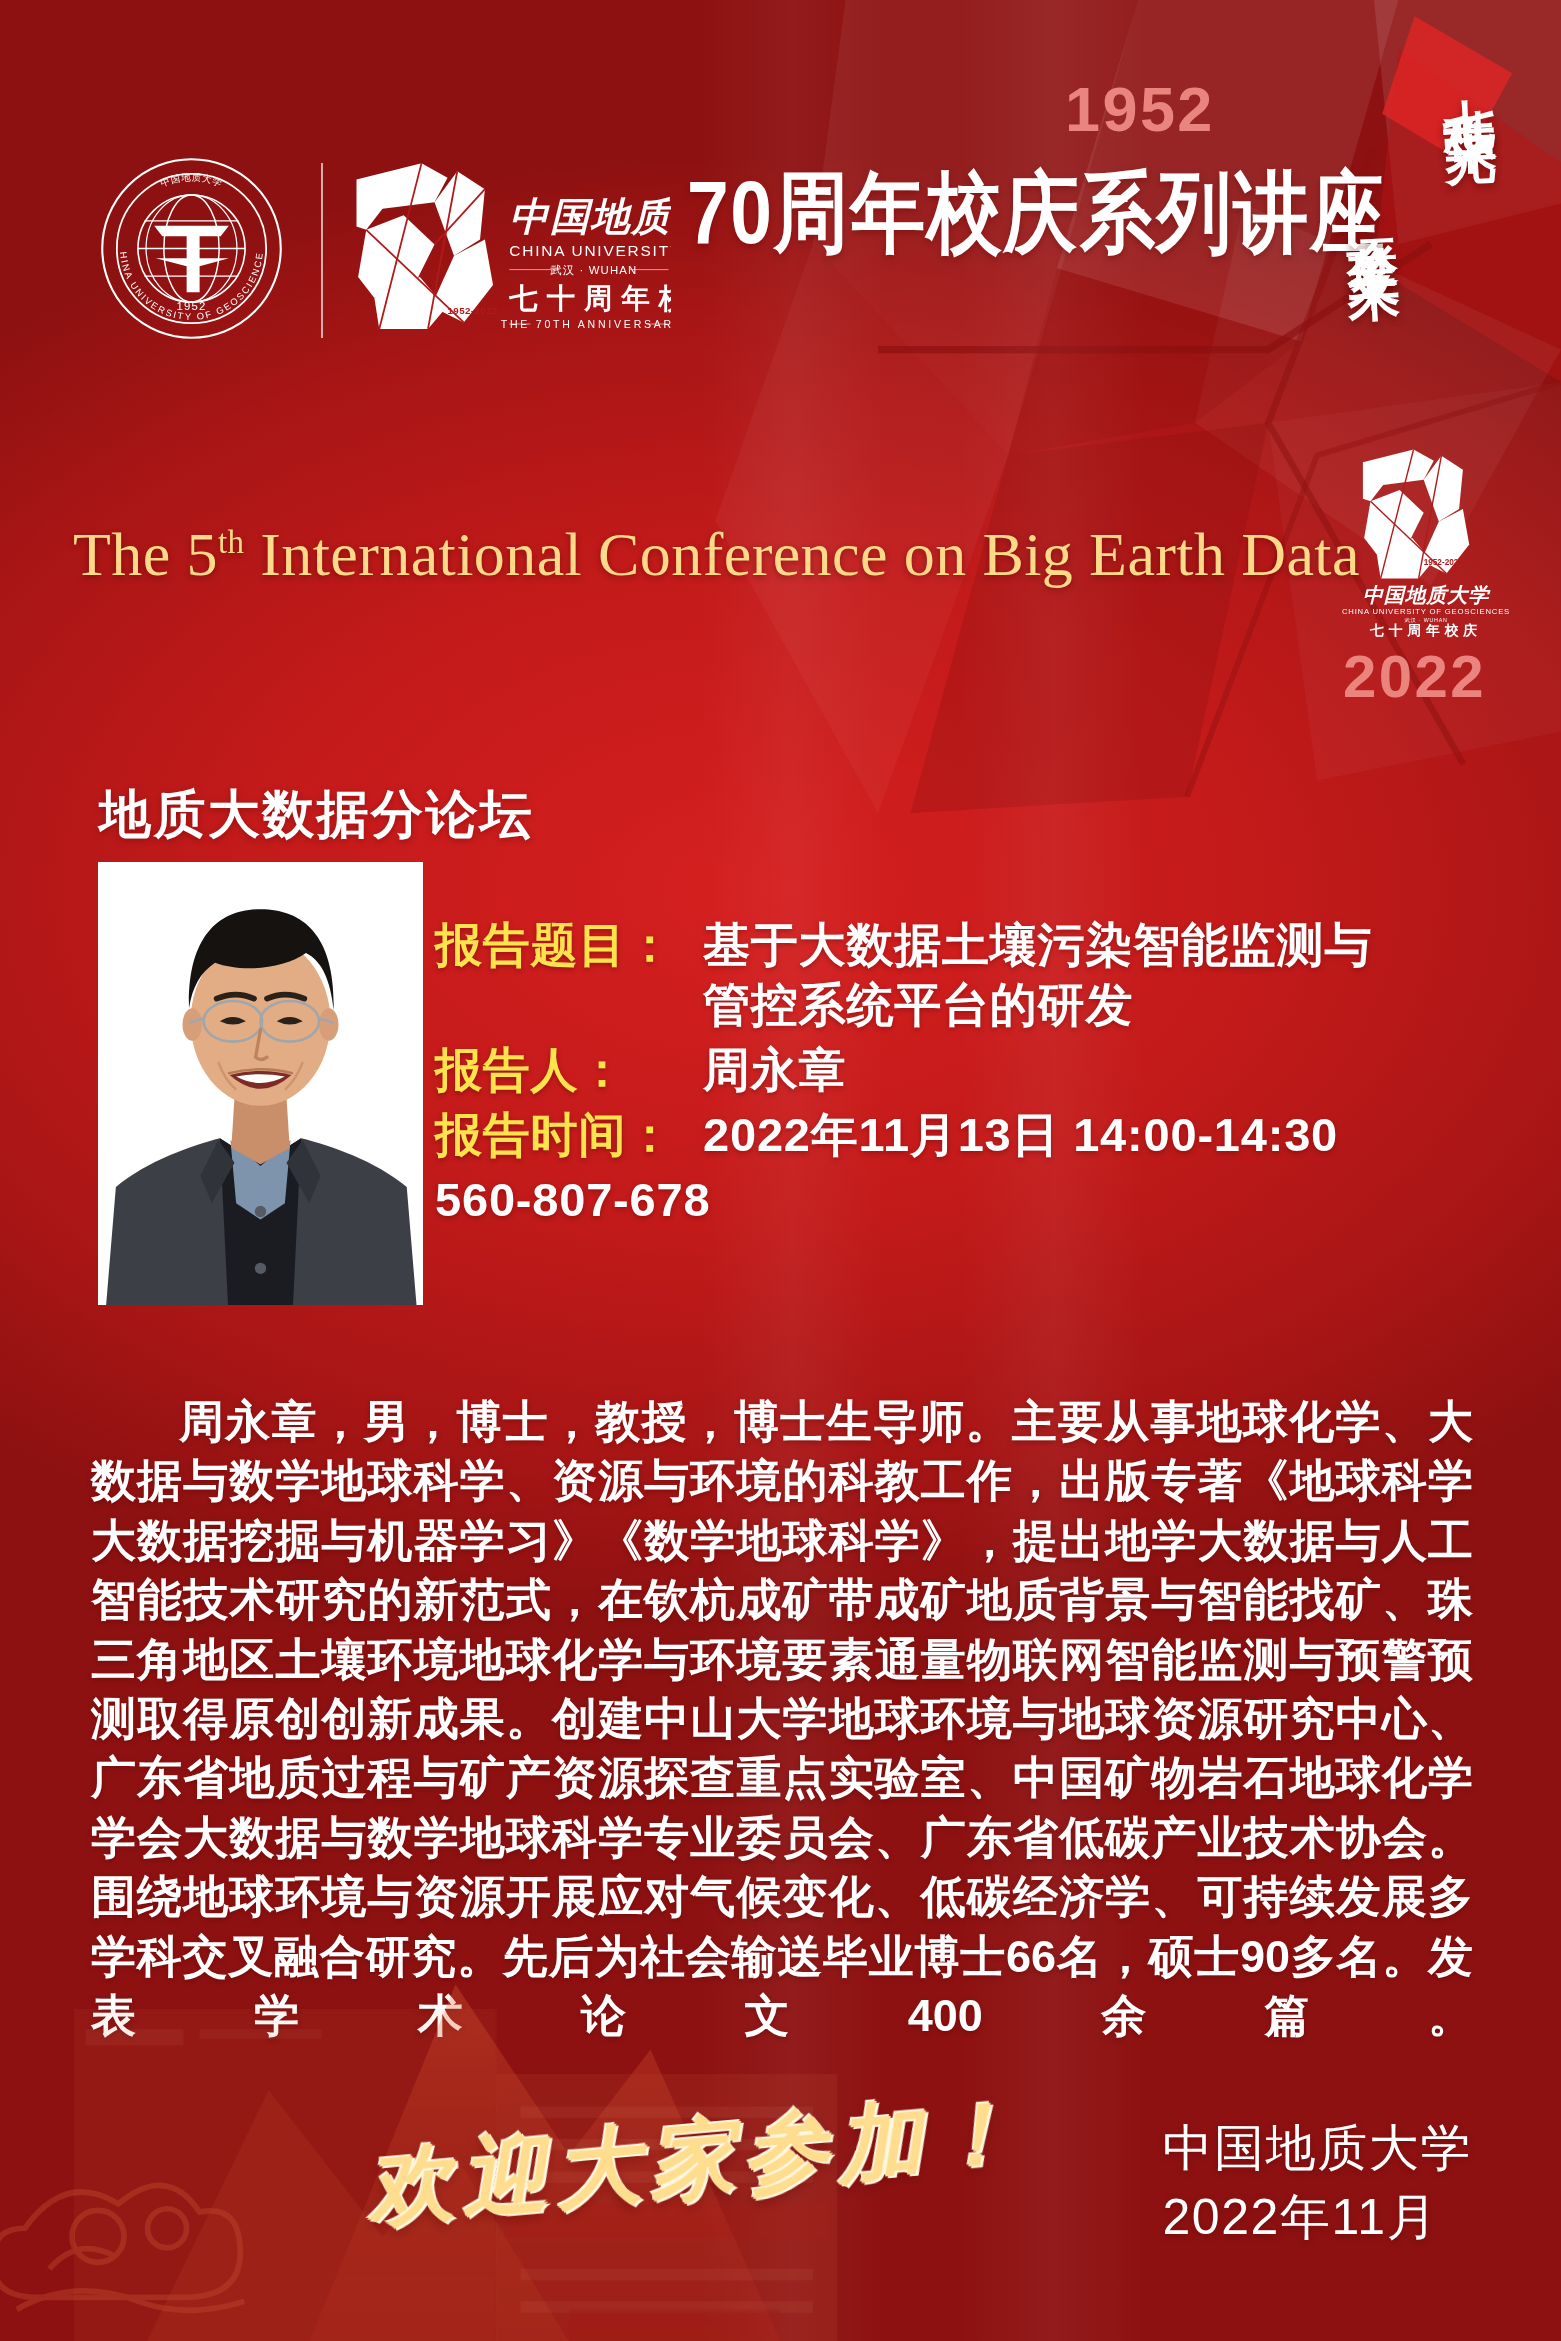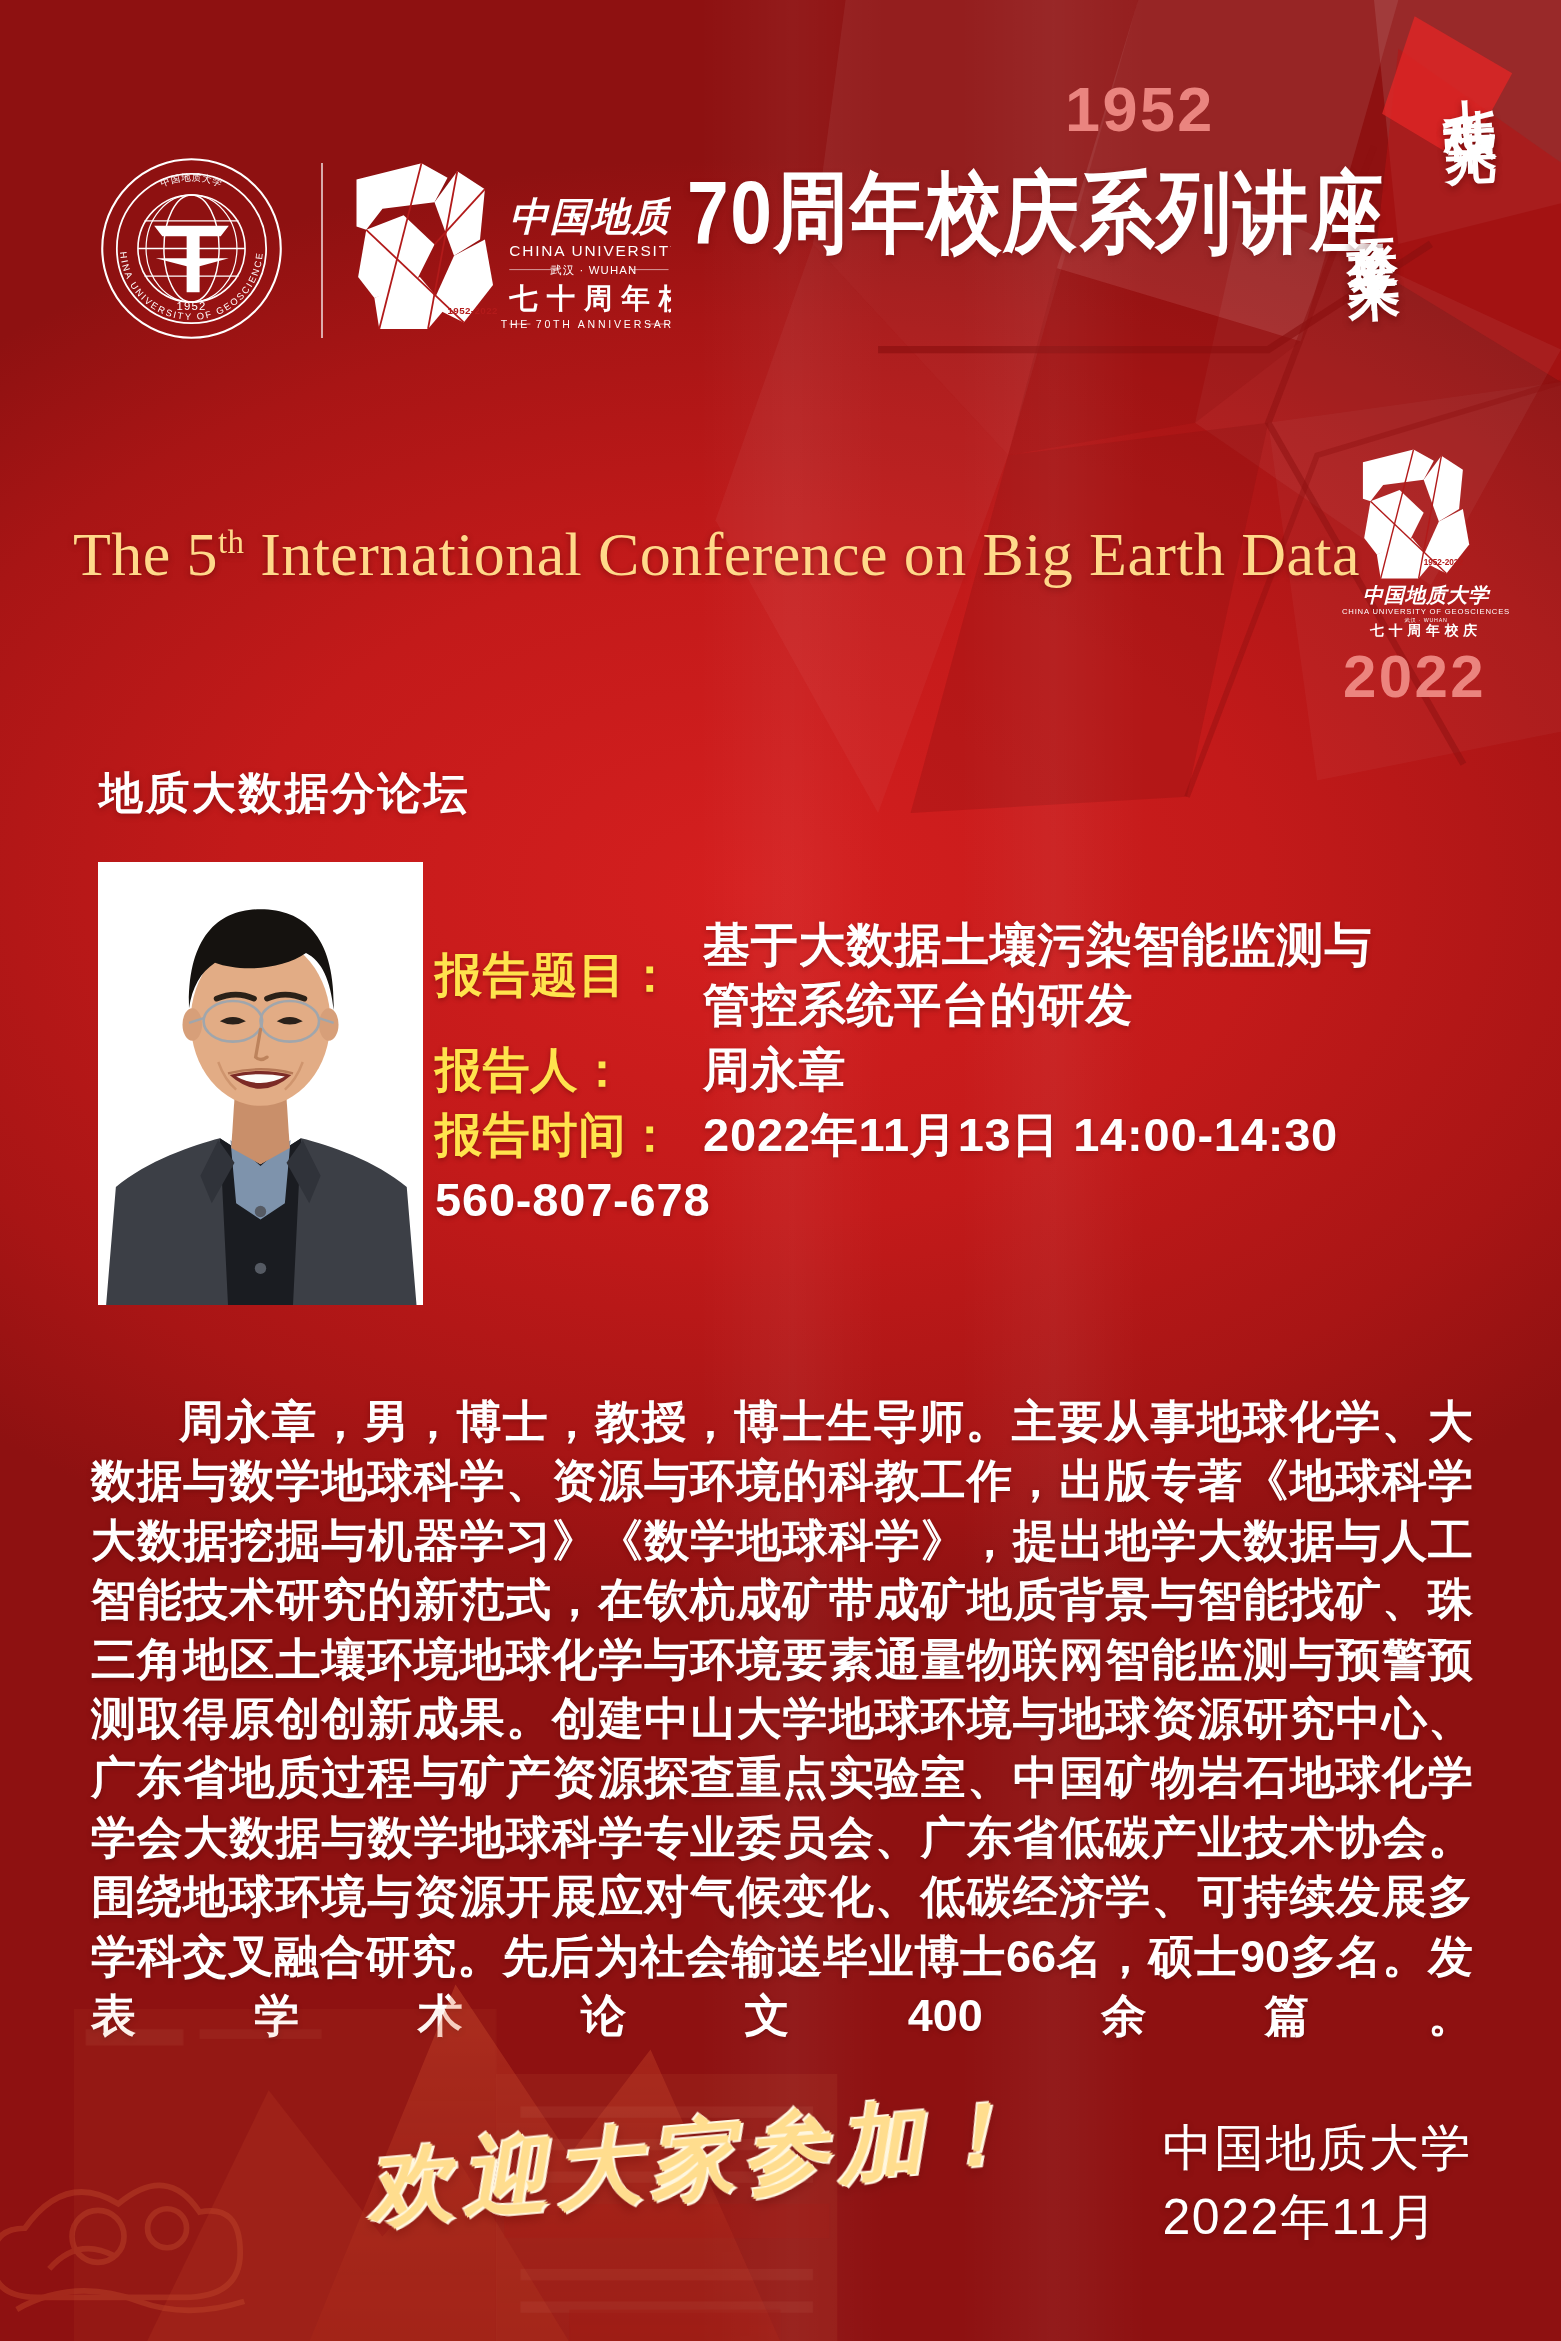--- a/index.html
+++ b/index.html
@@ -98,38 +98,38 @@
   .conf-cn {
     position:absolute; left:114px; top:608px;
     font-family:"Liberation Serif","DejaVu Serif",serif;
     font-size:76px; font-weight:700; color:#ffd98a;
     letter-spacing:9.8px; white-space:nowrap;
     text-shadow:0 3.3px 8.1px rgba(70,0,0,.45);
   }
 
   
   .subforum {
-    position:absolute; left:99px; top:764px;
-    font-size:44px; font-weight:700; color:#ffffff;
+    position:absolute; left:99px; top:780px;
+    font-size:52px; font-weight:700; color:#ffffff;
     letter-spacing:2.4px;
     text-shadow:0 2.4px 6.5px rgba(70,0,0,.35);
   }
 
   
   .photo-frame {
     position:absolute; left:98px; top:862px;
     width:325px; height:443px;
     background:#ffffff;
     overflow:hidden;
   }
   .photo-frame svg { display:block; }
 
   
   .info { position:absolute; left:435px; top:915px; width:1106px; }
-  .info-row { display:flex; align-items:center; margin-bottom:4.9px; }
+  .info-row { display:flex; align-items:flex-start; margin-bottom:4.9px; }
   .info-label {
     flex:0 0 268px;
     font-size:47px; font-weight:700; color:#ffe34d;
     letter-spacing:0.8px; line-height:1.28;
     text-shadow:0 2.4px 5.7px rgba(70,0,0,.4);
     white-space:nowrap;
   }
   .info-value {
     flex:1;
     font-size:47px; font-weight:700; color:#ffffff;

